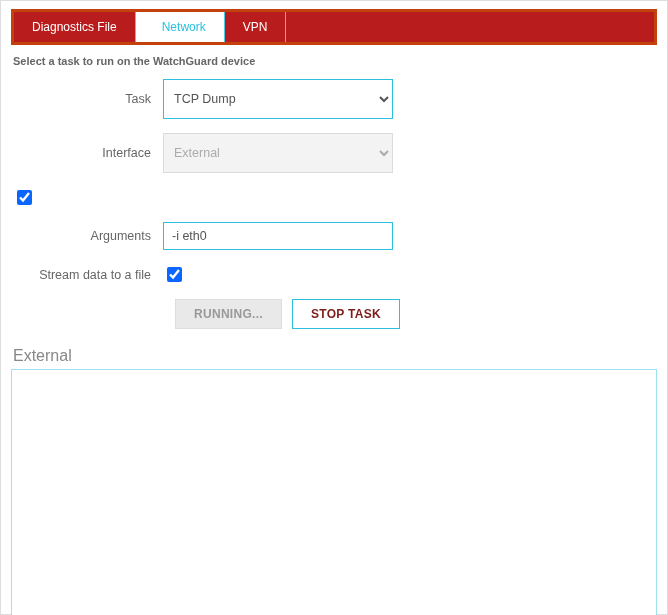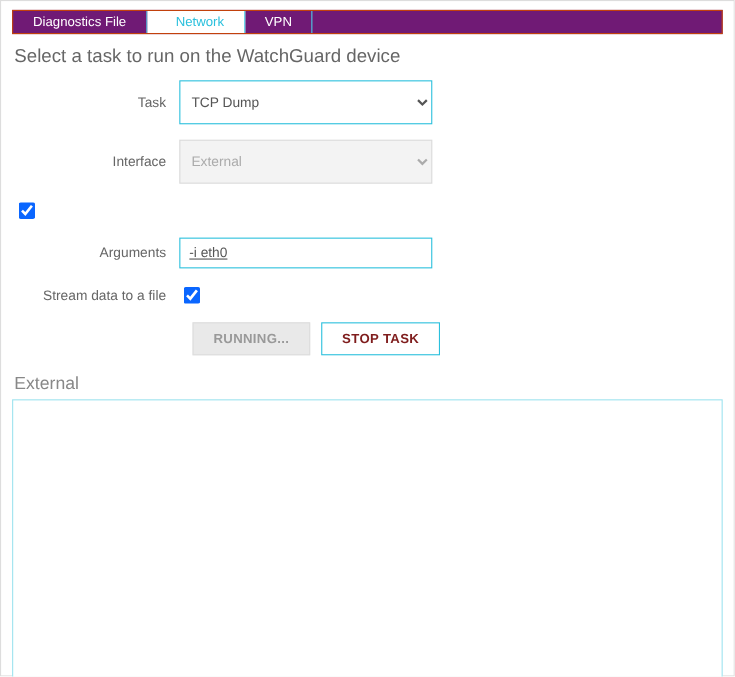--- a/index.html
+++ b/index.html
@@ -15,43 +15,44 @@
   }
   .page {
     width: 668px;
     height: 615px;
     border: 1px solid #ddd;
     padding: 8px 10px 10px 10px;
     position: relative;
   }
   .tabbar {
     display: flex;
-    background: #701a75;
-    height: 22px;
-    border: 1px solid #c2410c;
+    background: #b91c1c;
+    height: 36px;
+    border: 3px solid #c2410c;
   }
   .tab {
     padding: 0 18px;
     height: 100%;
     display: flex;
     align-items: center;
     font-size: 12px;
     color: #fff;
     cursor: pointer;
     border-right: 1px solid #4ccde5;
   }
   .tab.active {
     background: #fff;
     color: #2bc0dd;
     padding-left: 26px;
   }
   .instruction {
     margin: 10px 0 12px 2px;
-    font-size: 17px;
+    font-size: 11px;
     color: #666;
+    font-weight: bold;
   }
   .form-rows {
     margin-left: 2px;
   }
   .row {
     display: flex;
     align-items: center;
     margin-bottom: 14px;
   }
   .row-label {
@@ -80,21 +81,20 @@
     border: 1px solid #ccc;
   }
   input[type="text"].control {
     width: 230px;
     height: 28px;
     border: 1px solid #2bc0dd;
     background: #fff;
     font-size: 12.5px;
     color: #555;
     padding: 0 8px;
-    text-decoration: underline;
   }
   input[type="checkbox"].cb {
     width: 15px;
     height: 15px;
     accent-color: #0a66ff;
   }
   .button-row {
     margin-left: 162px;
     margin-top: 4px;
     display: flex;

